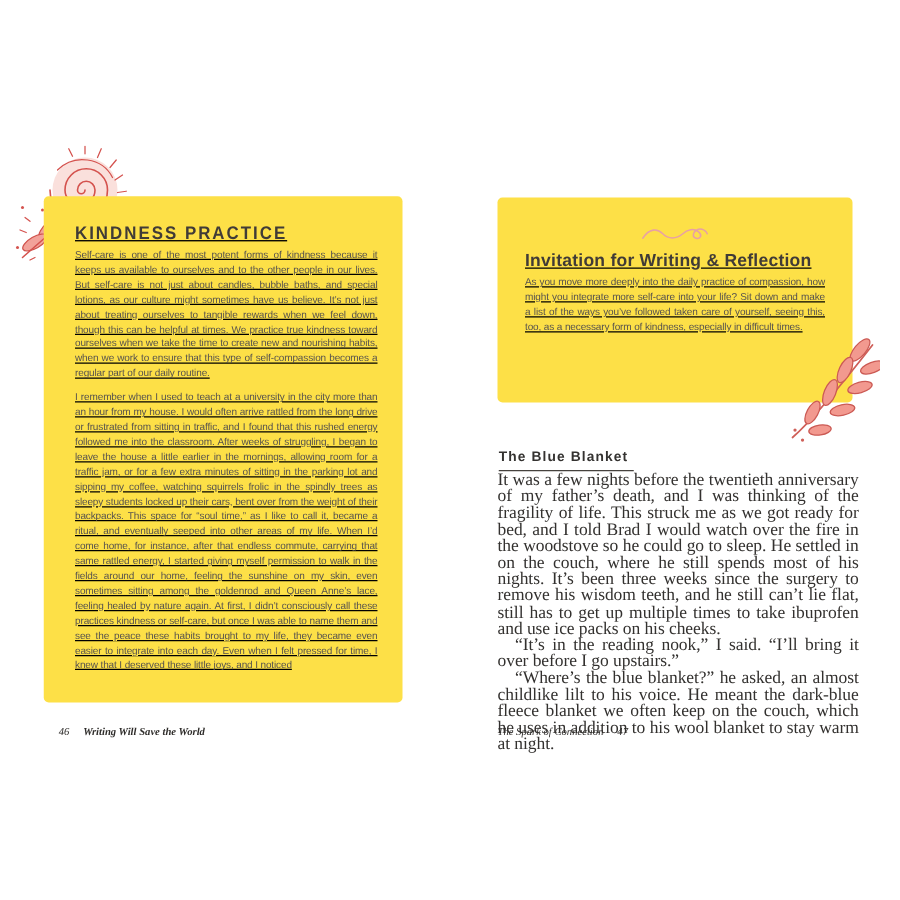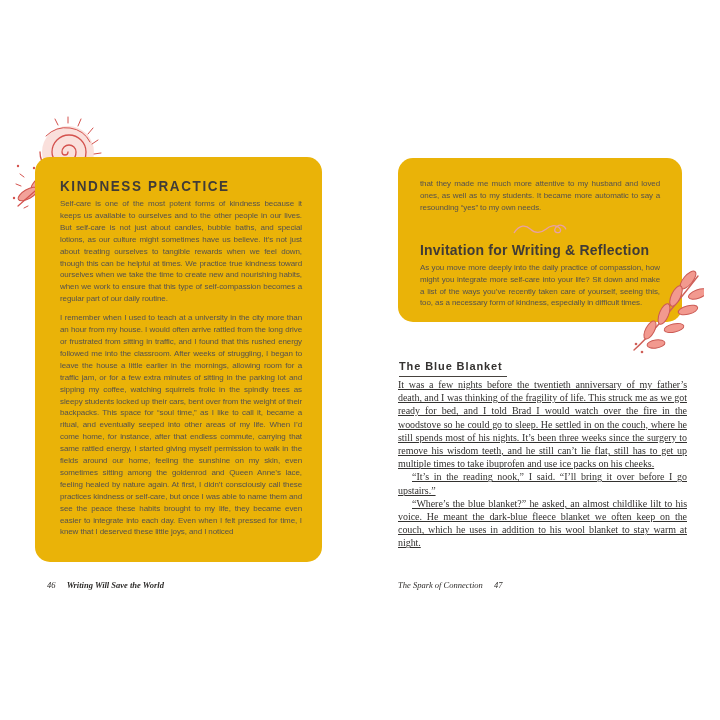--- a/index.html
+++ b/index.html
@@ -1,22 +1,22 @@
 <!DOCTYPE html>
 <html><head>
 <meta charset="utf-8">
 <style>
   html,body { margin:0; padding:0; background:#ffffff; }
   .canvas {
     position:relative; width:720px; height:720px; background:#ffffff;
     font-family:"Liberation Sans", sans-serif; overflow:hidden;
   }
   .panel {
-    position:absolute; background:#eab308; border-radius:15px;
-    box-sizing:border-box; overflow:hidden;
+    position:absolute; background:#fde047; border-radius:4px;
+    box-sizing:border-box; overflow:hidden;text-decoration:underline;
   }
   .panel-left { left:35px; top:157px; width:287px; height:405px; padding:21px 20px 10px 25px; }
   .panel-right { left:398px; top:158px; width:284px; height:164px; padding:20px 22px 10px 22px; }
   .kicker {
     font-size:13.5px; font-weight:600; letter-spacing:1.6px; color:#403b37;
     transform:scaleY(1.08); transform-origin:left top; margin-bottom:5px;
   }
   .panel-subtitle {
     font-size:9.5px; font-weight:700; letter-spacing:0.5px; color:#403b37; margin-bottom:9px;
   }
@@ -31,22 +31,22 @@
   .decoration { position:absolute; pointer-events:none; }
   .rose { left:8px; top:110px; }
   .leaf-branch { left:628px; top:266px; }
   .section-heading {
     position:absolute; left:399px; top:349px; display:inline-block;
     font-size:11px; font-weight:700; letter-spacing:0.9px; color:#343230;
     border-bottom:1.5px solid #46423e; padding:0 4px 4px 0;
   }
   .serif-body {
     position:absolute; left:398px; top:378px; width:289px;
-    font-family:"Liberation Serif", serif; font-size:10px; line-height:13.2px;
-    letter-spacing:-0.05px; color:#33312f; text-align:justify;text-decoration:underline;
+    font-family:"Liberation Serif", serif; font-size:14px; line-height:13.2px;
+    letter-spacing:-0.05px; color:#33312f; text-align:justify;
   }
   .serif-body p { margin:0; }
   .serif-body p.indent { text-indent:14px; }
   .footer {
     position:absolute; top:580px; font-family:"Liberation Serif", serif;
     font-size:8.5px; color:#2e2c2a;
   }
   .footer-left { left:47px; }
   .footer-right { left:398px; width:289px; text-align:left; }
   .folio { font-style:italic; }
@@ -89,28 +89,27 @@
 
     <div class="footer footer-left">
       <span class="folio">46</span>
       <span class="book-title">Writing Will Save the World</span>
     </div>
   </section>
 
   <section>
 
     <div class="panel panel-right">
-      <p class="sans">that they made me much more attentive to my husband and loved ones, as well as to my students. It became more automatic to say a resounding “yes” to my own needs.</p>
 
       <svg class="flourish" width="58" height="16" viewBox="0 0 64 18">
         <path d="M3 13 C9 4 16 4 21 9 C26 14 33 14 39 9 C43 5 49 4 53 7 C57 10 55 14 51 13 C47 12 48 7 53 5 C56 4 60 6 61 9" fill="none" stroke="#e8a0a5" stroke-width="1.4" stroke-linecap="round"></path>
       </svg>
 
       <div class="panel-heading">Invitation for Writing &amp; Reflection</div>
-      <p class="sans">As you move more deeply into the daily practice of compassion, how might you integrate more self-care into your life? Sit down and make a list of the ways you’ve recently taken care of yourself, seeing this, too, as a necessary form of kindness, especially in difficult times.</p>
+      <p class="sans">As you move more deeply into the daily practice of compassion, how might you integrate more self-care into your life? Sit down and make a list of the ways you’ve followed taken care of yourself, seeing this, too, as a necessary form of kindness, especially in difficult times.</p>
     </div>
 
     <svg class="decoration leaf-branch" width="76" height="88" viewBox="0 0 76 88">
       <path d="M6 84 C22 70 42 46 70 10" fill="none" stroke="#cf5f58" stroke-width="1.4" stroke-linecap="round"></path>
       <g fill="#f2998f" stroke="#cb5a54" stroke-width="1">
         <ellipse cx="60" cy="14" rx="11" ry="4.6" transform="rotate(-50 60 14)"></ellipse>
         <ellipse cx="70" cy="28" rx="10" ry="4.2" transform="rotate(-20 70 28)"></ellipse>
         <ellipse cx="48" cy="30" rx="11" ry="4.6" transform="rotate(-65 48 30)"></ellipse>
         <ellipse cx="60" cy="44" rx="10" ry="4.2" transform="rotate(-15 60 44)"></ellipse>
         <ellipse cx="36" cy="48" rx="11" ry="4.6" transform="rotate(-68 36 48)"></ellipse>

